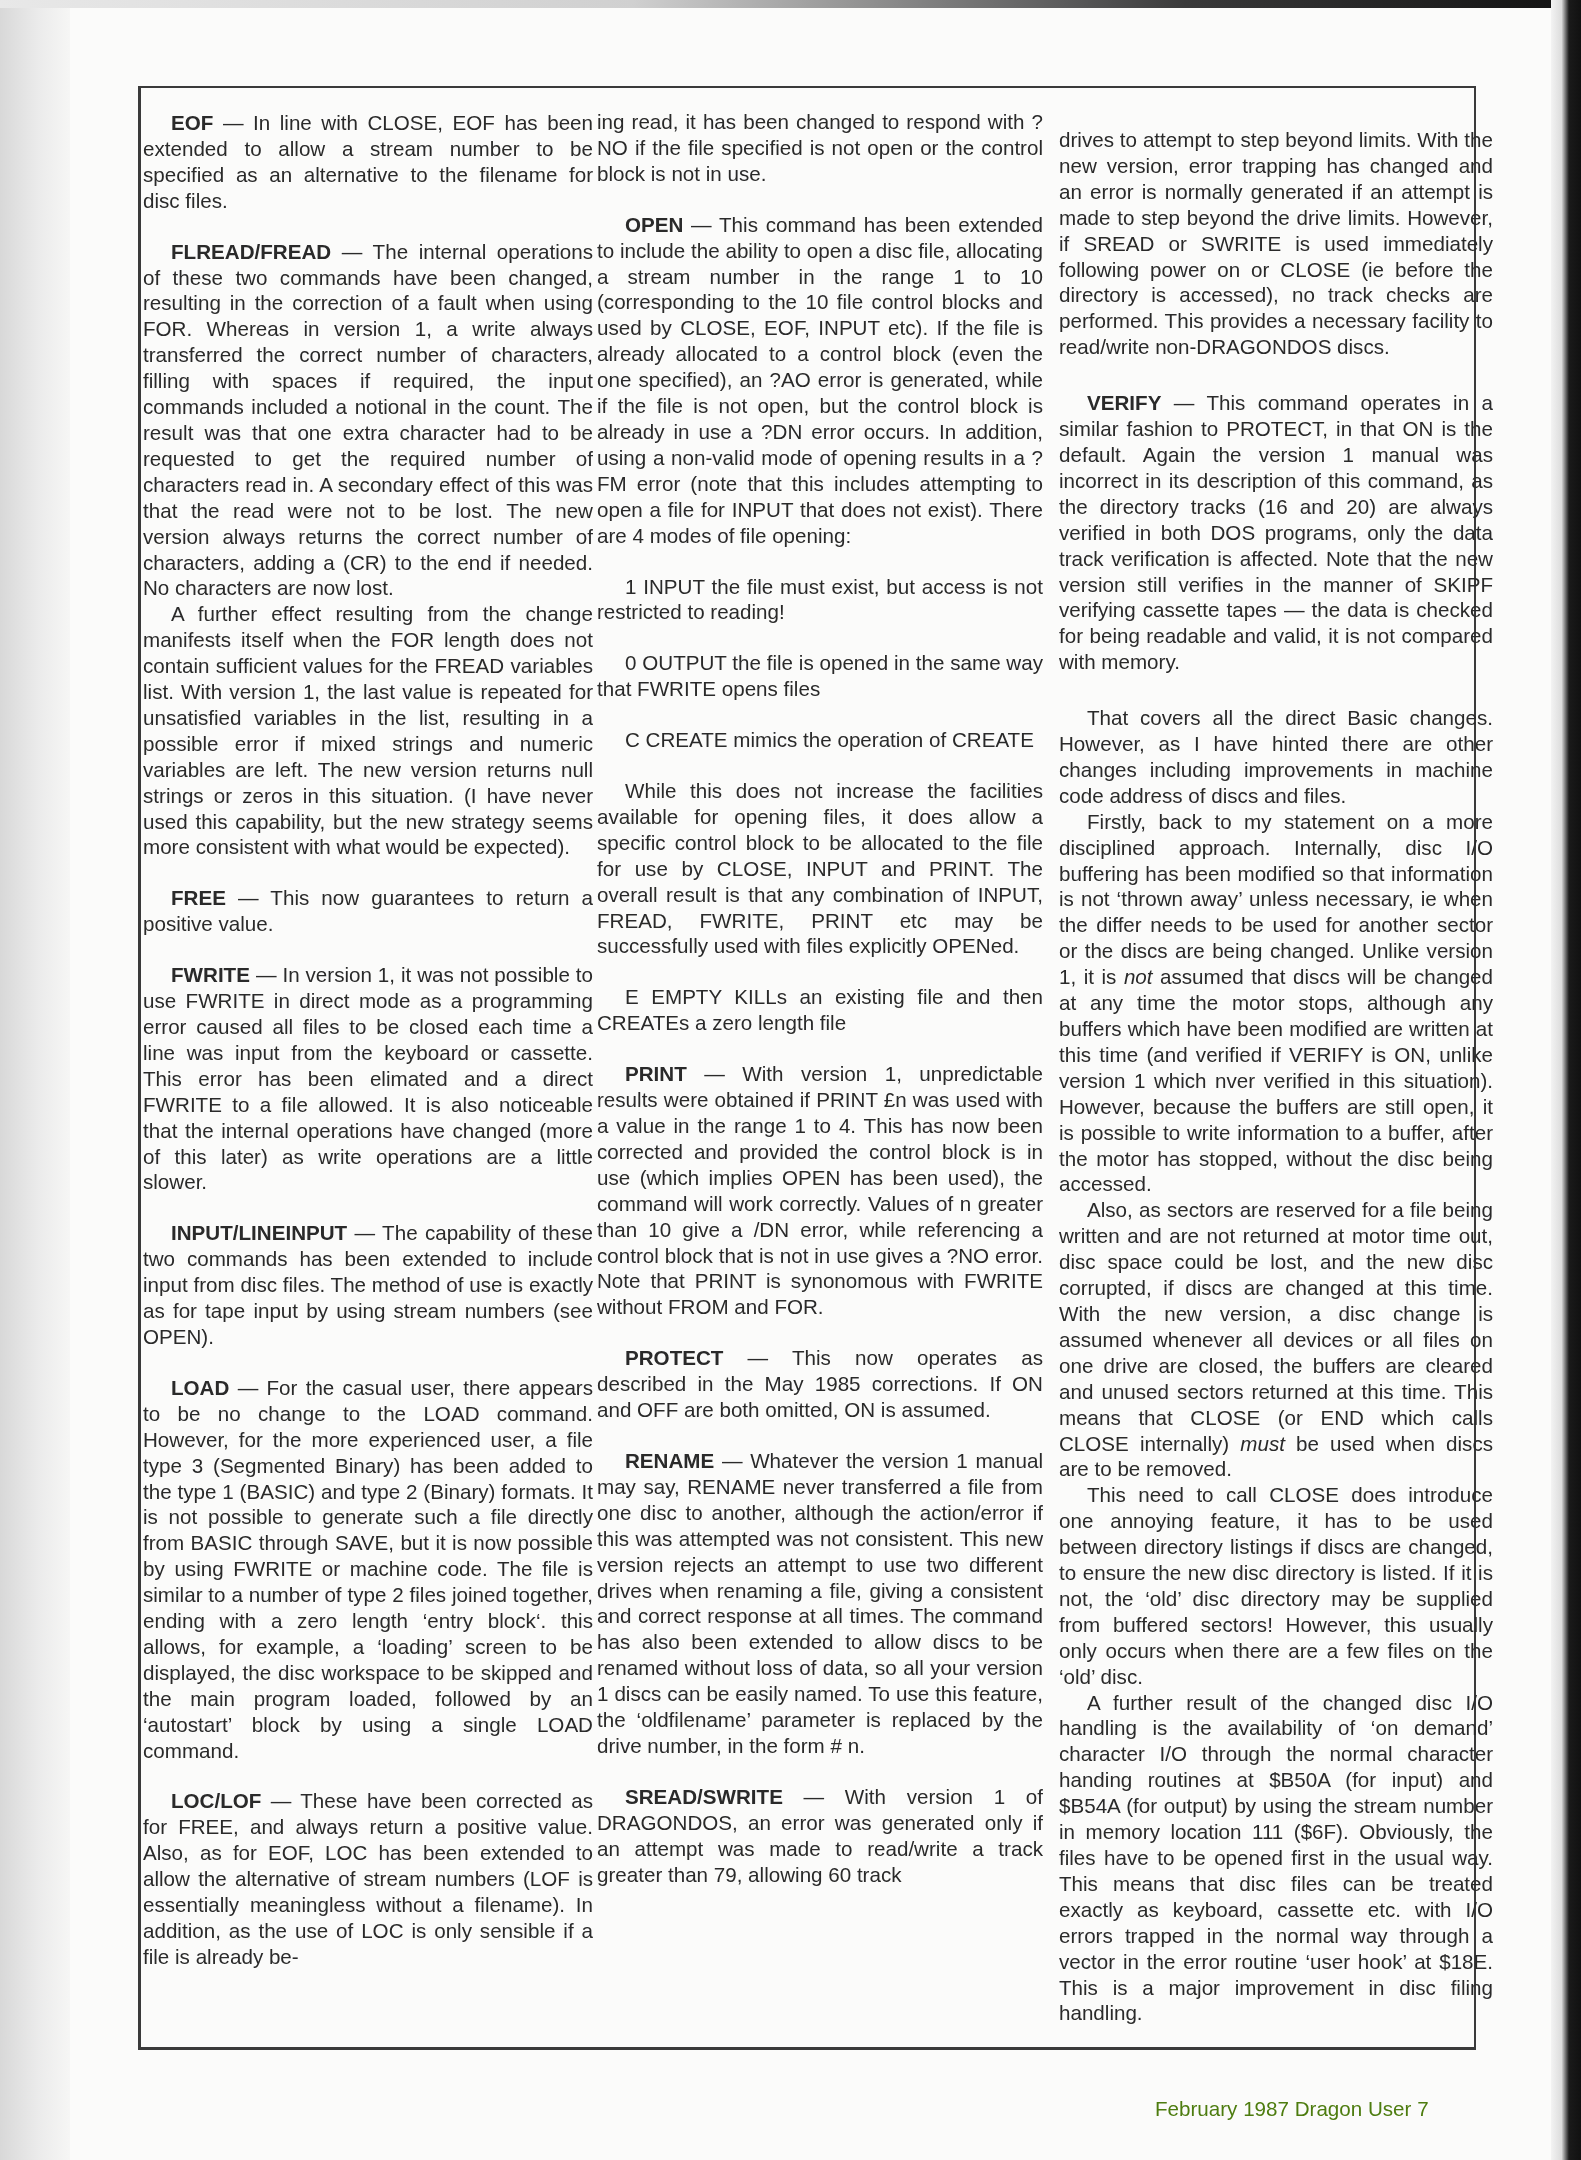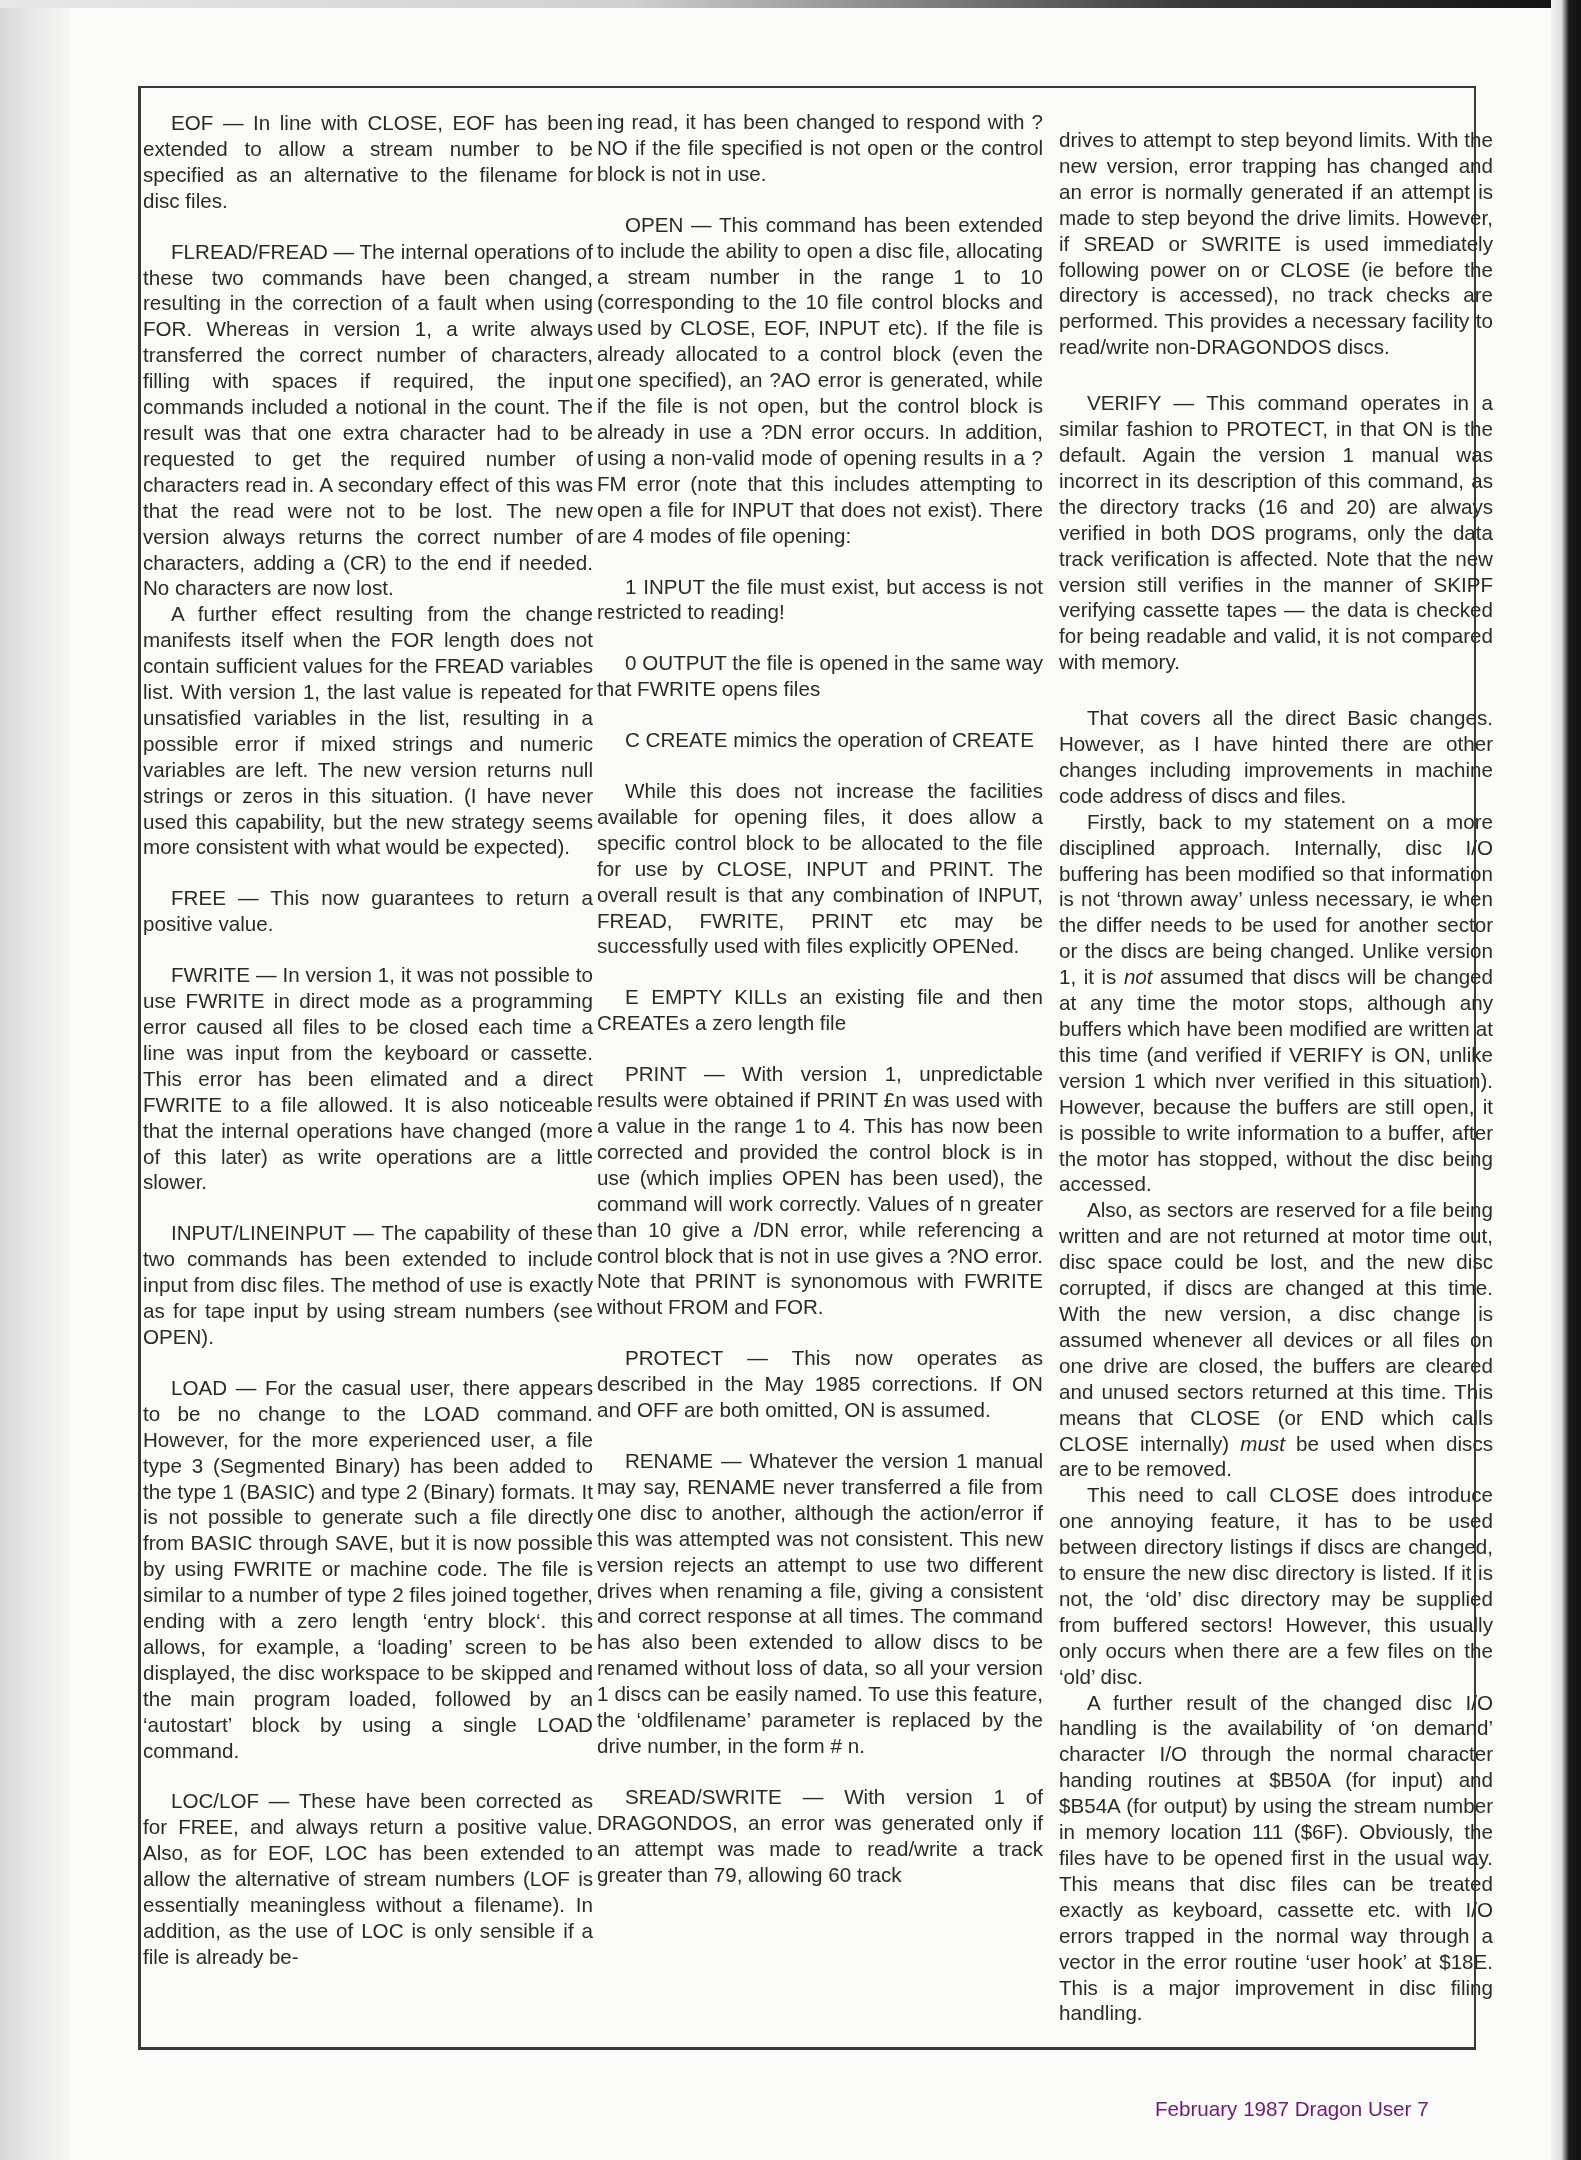--- a/index.html
+++ b/index.html
@@ -25,25 +25,25 @@
     font-size: 20.6px; line-height: 25.9px; text-align: justify;
     hyphens: manual;
   }
   .col1 { left: 143px; }
   .col2 { left: 597px; width: 446px; top: 109px; }
   .col3 { left: 1059px; width: 434px; top: 127px; }
   .col p { margin: 0; text-indent: 28px; }
   .col p.gap { margin-top: 25px; }
   .col p.gap2 { margin-top: 30px; }
   .col p.noind { text-indent: 0; }
-  .col b { font-weight: normal; }
+  .col b { font-weight: bold; }
   .col i { font-style: italic; margin-top: 8px; }
   .footer {
     position: absolute; left: 1155px; top: 2097px;
-    font-size: 20.6px; color: #701a75;
+    font-size: 20.6px; color: #4d7c0f;
   }
 </style>
 </head>
 <body>
 
 <div class="left-edge"></div>
 <div class="top-shadow"></div>
 <div class="right-edge"></div>
 
 <div class="frame"></div>

